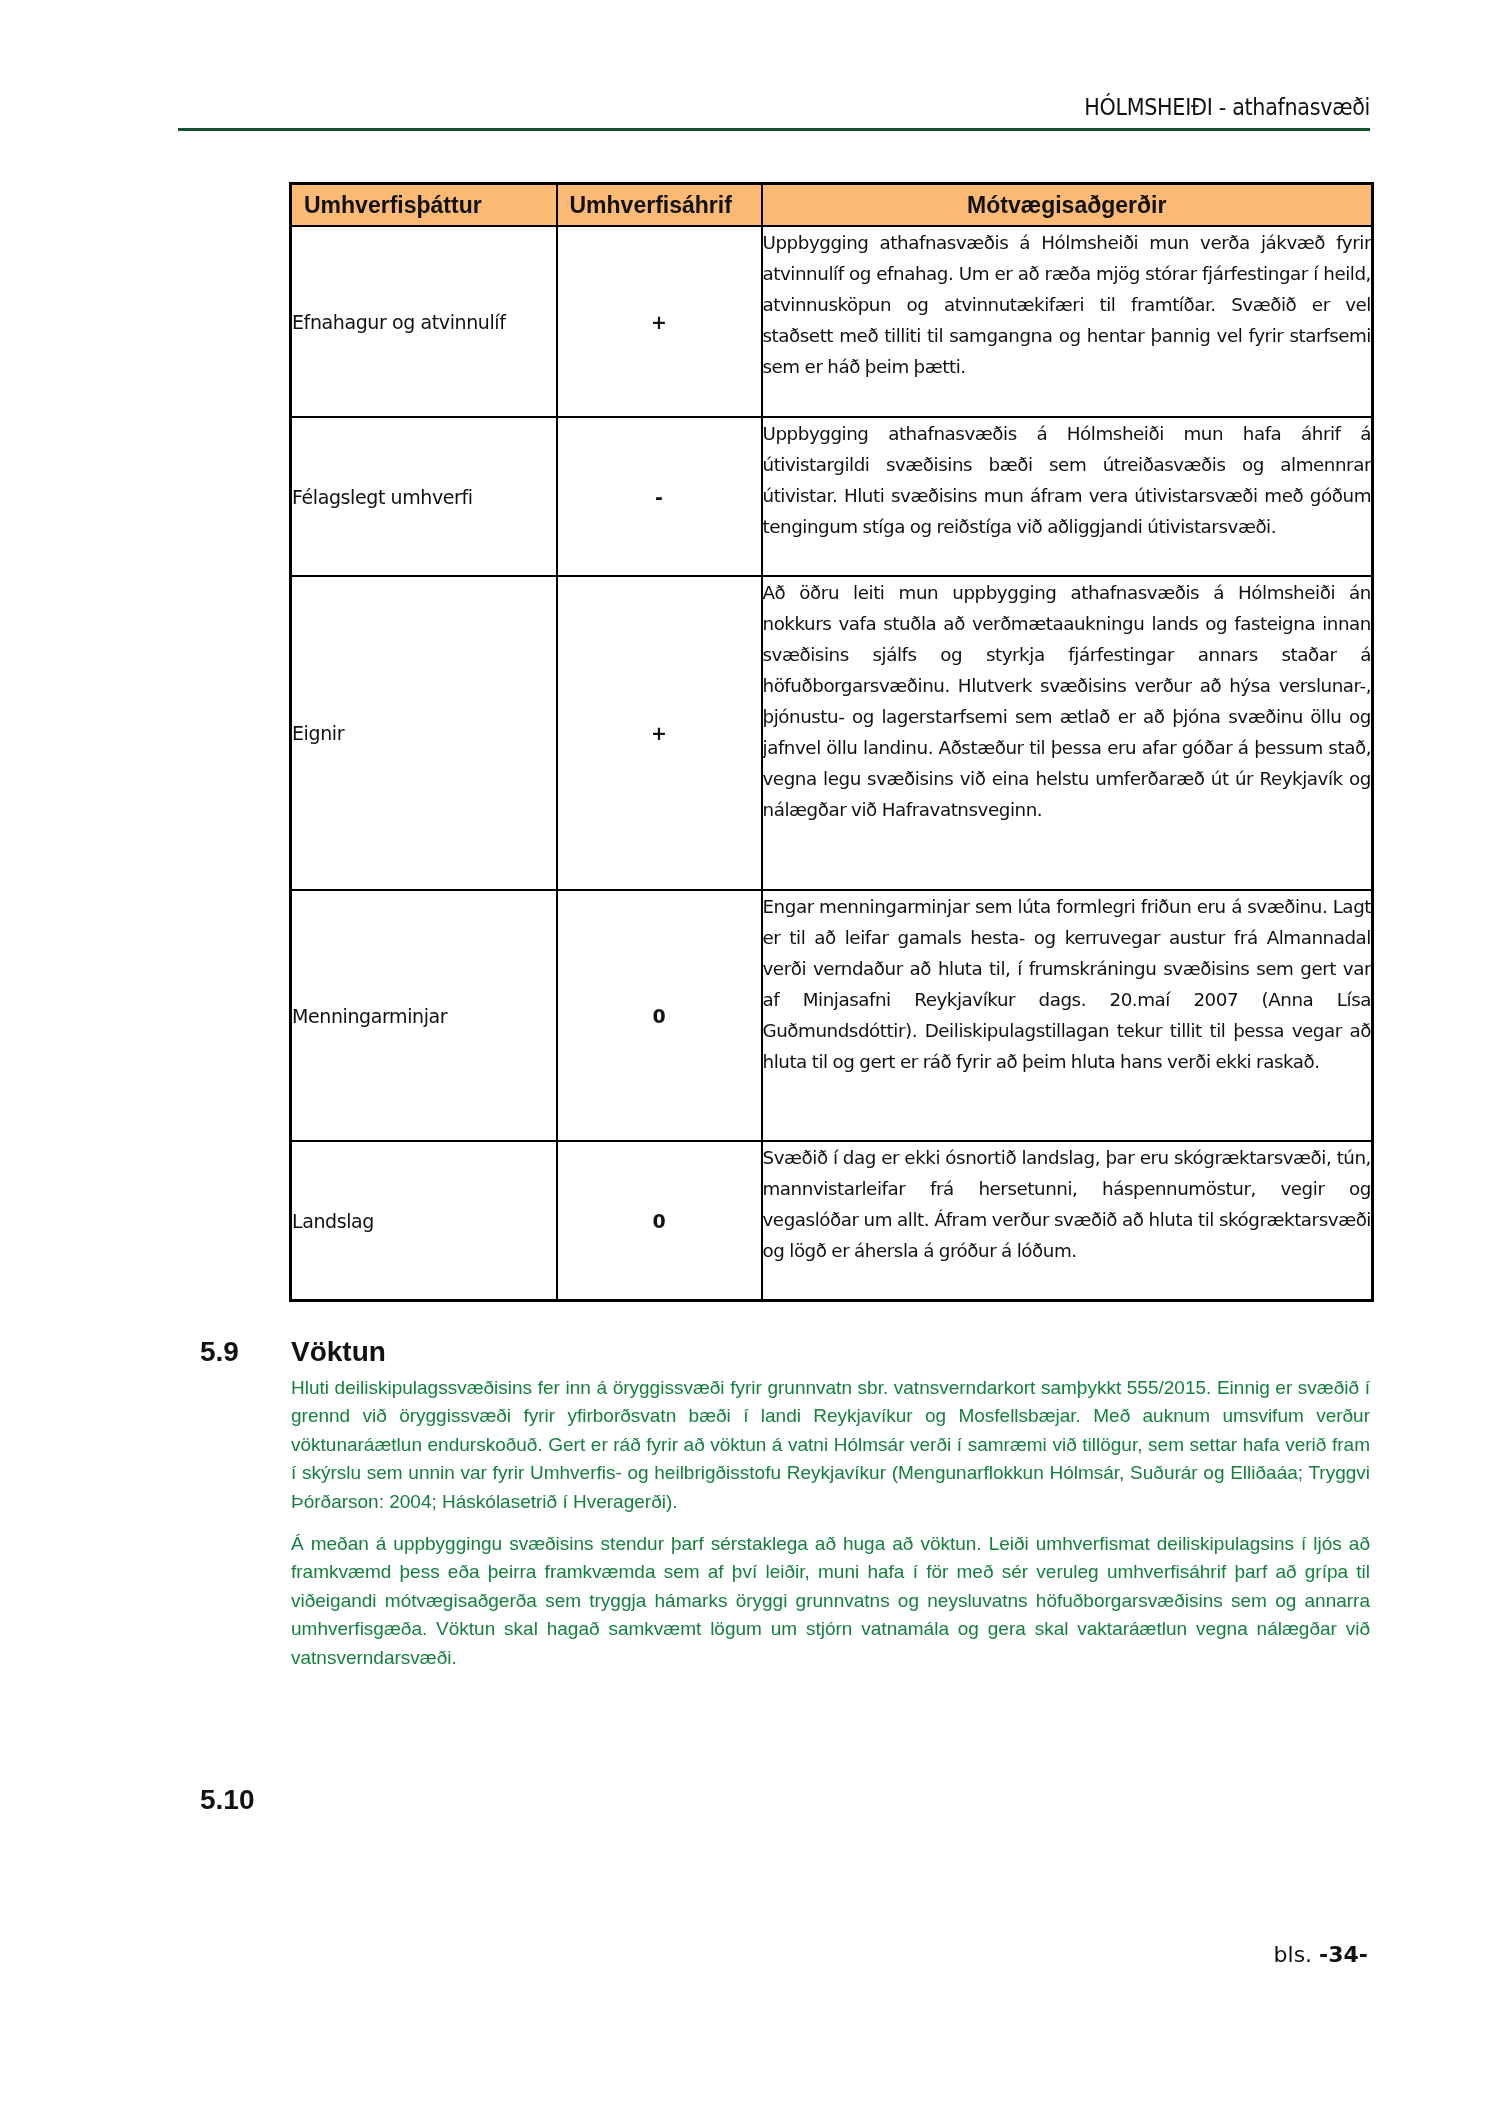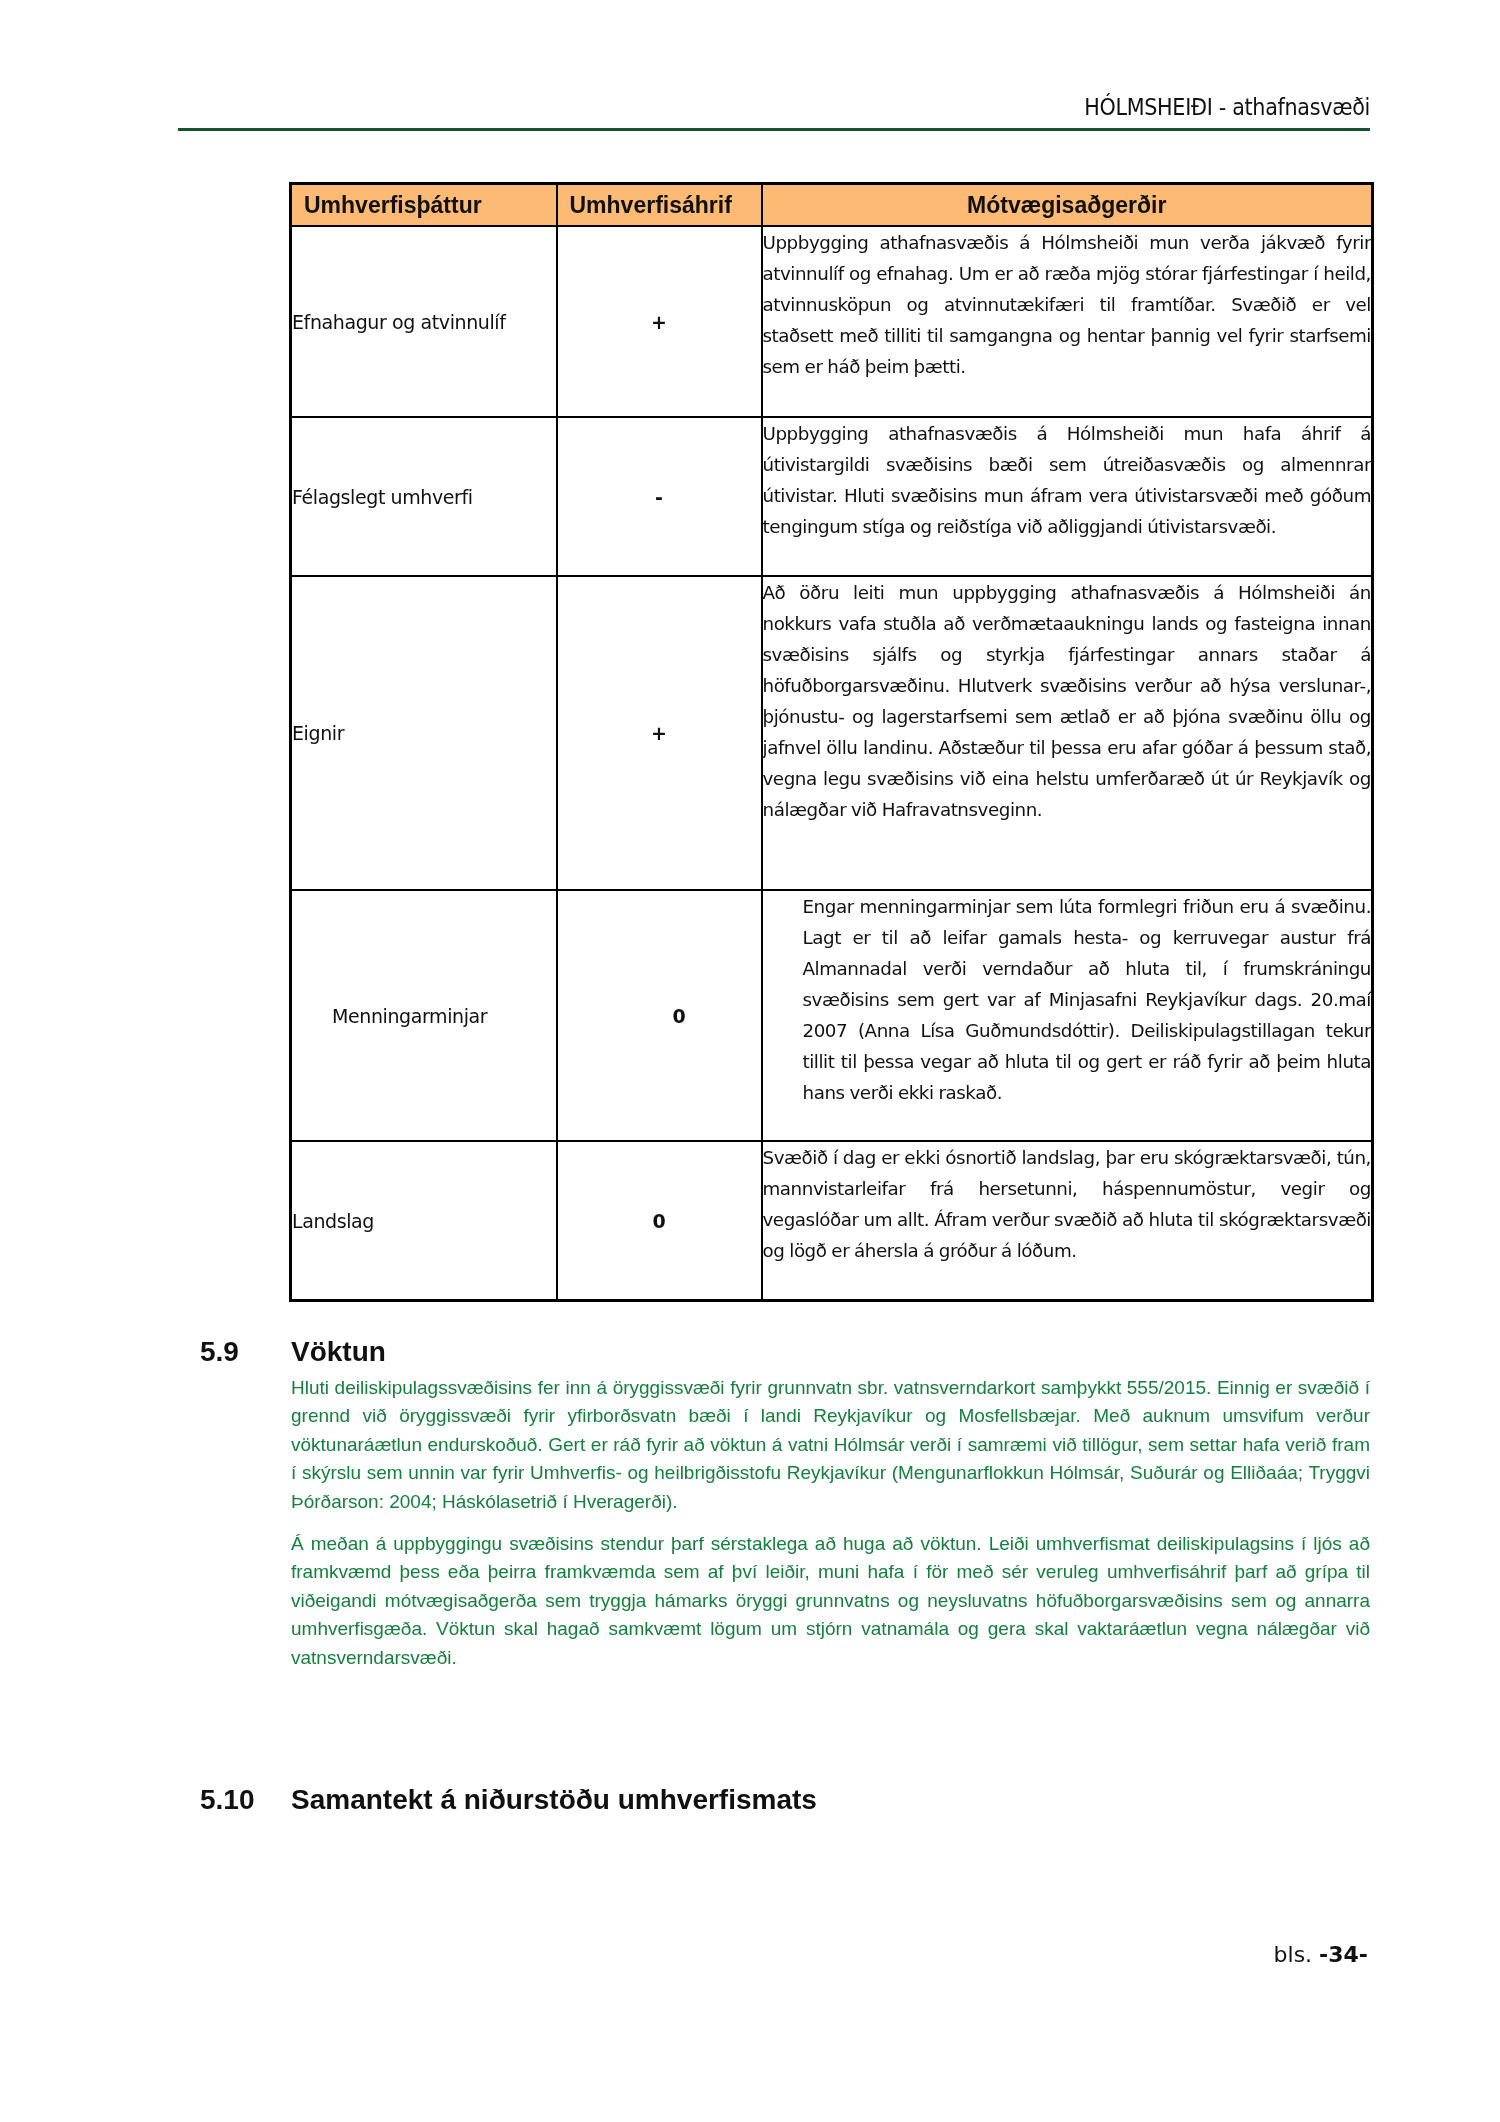--- a/index.html
+++ b/index.html
@@ -34,21 +34,21 @@
     td.effect {
       font-family: "DejaVu Sans", sans-serif; font-weight: bold; font-size: 19px;
       text-align: center; vertical-align: middle;
     }
     td.mitigation {
       font-family: "DejaVu Sans", sans-serif; font-size: 18.3px; letter-spacing: -0.45px;
       line-height: 31px; text-align: justify; padding: 3px 12px 0 12px; vertical-align: top;
       word-spacing: -0.5px;
     }
     tr.r1 td { height: 189px; } tr.r2 td { height: 157px; } tr.r3 td { height: 312px; }
-    tr.r4 td { height: 249px; padding-left: 40px; } tr.r5 td { height: 157px; }
+    tr.r4 td { height: 249px; } tr.r5 td { height: 157px; }
     .section {
       position: absolute; left: 200px; width: 1170px;
       font-family: "Liberation Sans", sans-serif;
     }
     .section-heading { font-weight: bold; font-size: 28px; height: 38px; position: relative; color: #111; }
     .section-number { position: absolute; left: 0; top: 0; }
     .section-title { position: absolute; left: 91px; top: 0; }
     .section-para {
       margin-left: 91px; font-size: 19px; line-height: 28.4px; text-align: justify;
       color: #15803d; margin-top: 0; margin-bottom: 14px;
@@ -113,19 +113,18 @@
     <span class="section-number">5.9</span>
     <span class="section-title">Vöktun</span>
   </div>
   <p class="section-para">Hluti deiliskipulagssvæðisins fer inn á öryggissvæði fyrir grunnvatn sbr. vatnsverndarkort samþykkt 555/2015. Einnig er svæðið í grennd við öryggissvæði fyrir yfirborðsvatn bæði í landi Reykjavíkur og Mosfellsbæjar. Með auknum umsvifum verður vöktunaráætlun endurskoðuð. Gert er ráð fyrir að vöktun á vatni Hólmsár verði í samræmi við tillögur, sem settar hafa verið fram í skýrslu sem unnin var fyrir Umhverfis- og heilbrigðisstofu Reykjavíkur (Mengunarflokkun Hólmsár, Suðurár og Elliðaáa; Tryggvi Þórðarson: 2004; Háskólasetrið í Hveragerði).</p>
   <p class="section-para">Á meðan á uppbyggingu svæðisins stendur þarf sérstaklega að huga að vöktun. Leiði umhverfismat deiliskipulagsins í ljós að framkvæmd þess eða þeirra framkvæmda sem af því leiðir, muni hafa í för með sér veruleg umhverfisáhrif þarf að grípa til viðeigandi mótvægisaðgerða sem tryggja hámarks öryggi grunnvatns og neysluvatns höfuðborgarsvæðisins sem og annarra umhverfisgæða. Vöktun skal hagað samkvæmt lögum um stjórn vatnamála og gera skal vaktaráætlun vegna nálægðar við vatnsverndarsvæði.</p>
 </div>
 
 <div class="section" style="top:1784px;">
   <div class="section-heading">
     <span class="section-number">5.10</span>
-    <span class="section-title">Samantekt á niðurstöðu umhverfismats</span>
   </div>
 </div>
 
 <div class="page-number">
   <span>bls. </span><b>-34-</b>
 </div>
 
 </body></html>

